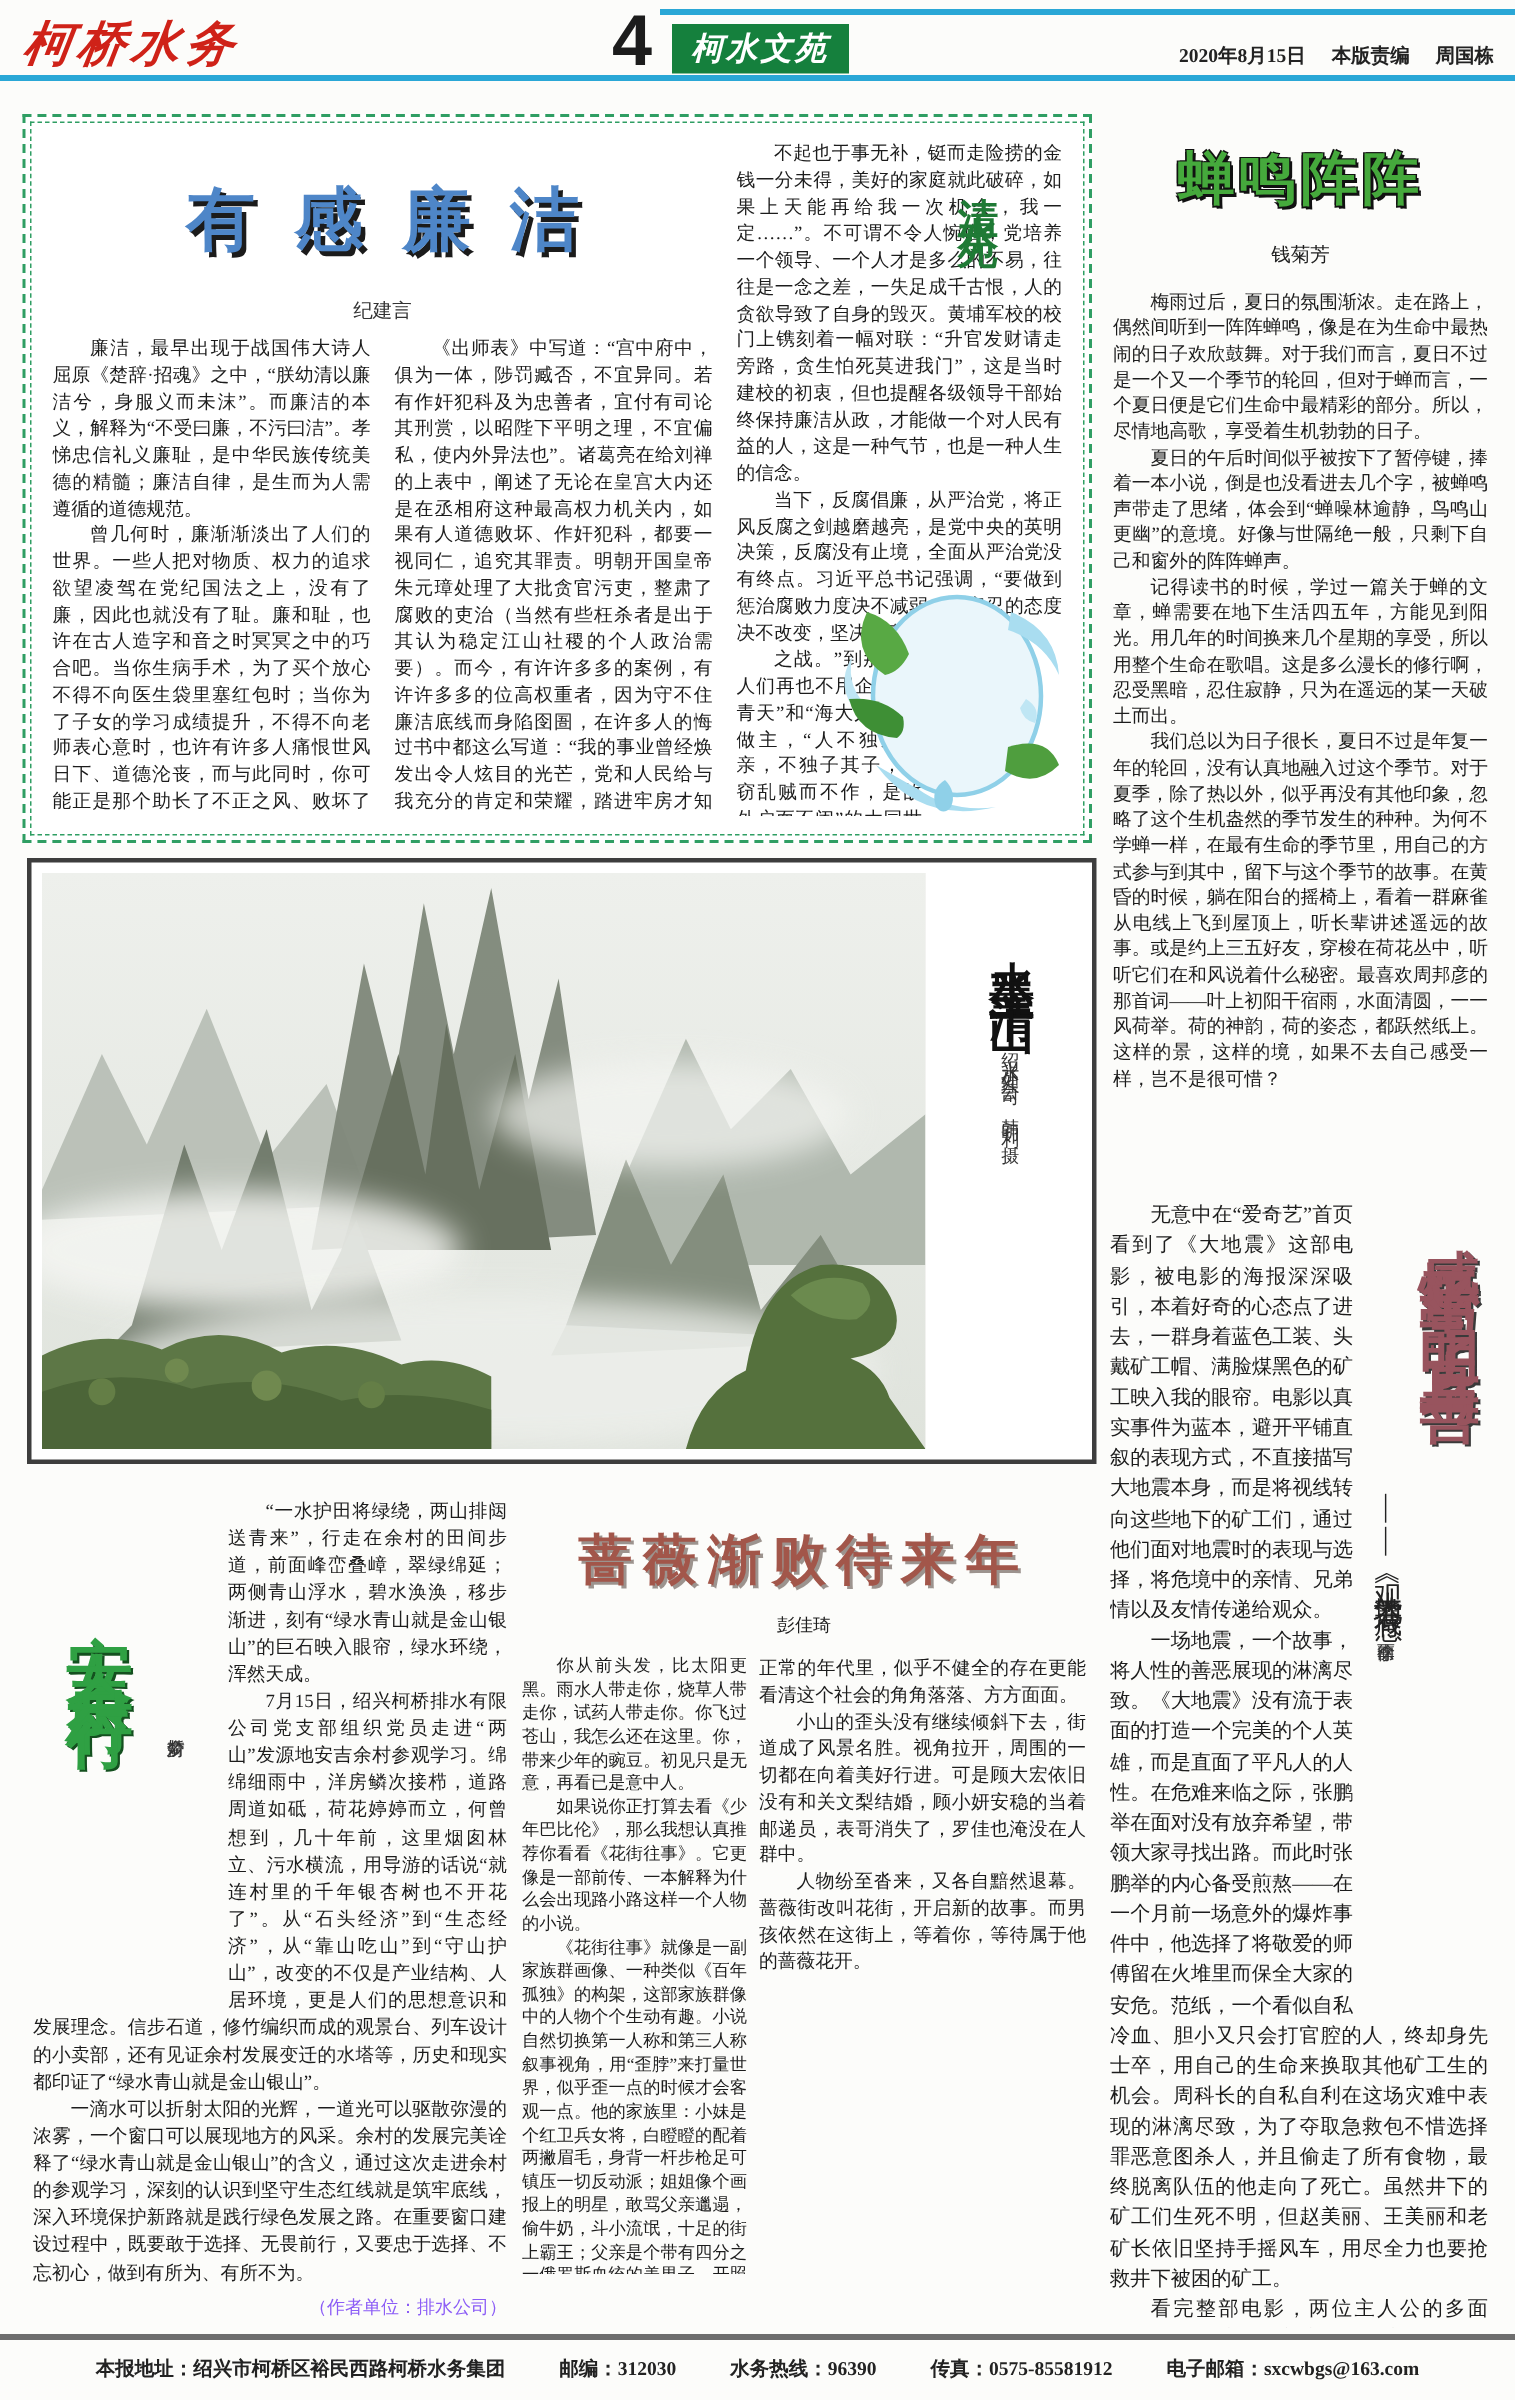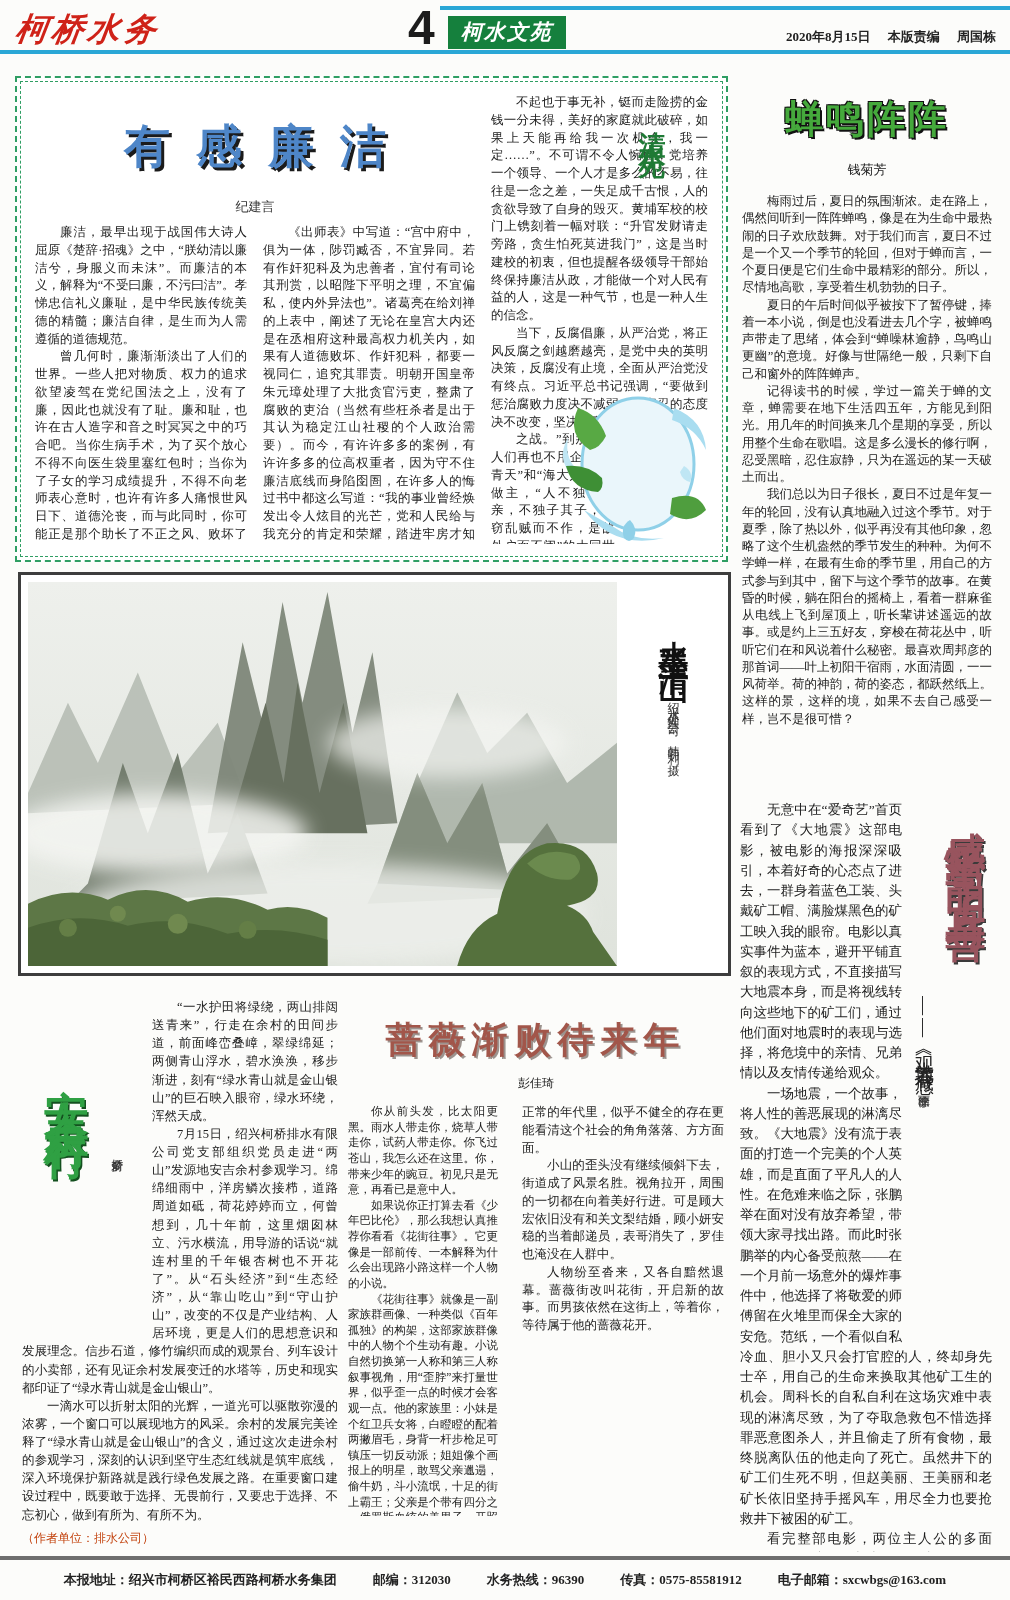--- a/index.html
+++ b/index.html
@@ -16,21 +16,21 @@
   .page-number{position:absolute;left:408px;top:0px;font-size:48px;font-weight:900;
         font-family:"Liberation Sans",sans-serif;}
   .section-box{position:absolute;left:448px;top:16px;width:118px;height:33px;background:#15803d;
         color:#fff;font-size:21px;font-weight:bold;font-style:italic;text-align:center;line-height:33px;letter-spacing:2px;}
   .date-line{position:absolute;right:14px;top:28px;font-size:13px;font-weight:bold;color:#222;}
   .date-line span{margin-left:14px;}
   .rule-main{position:absolute;left:0;top:50px;width:1010px;height:4px;background:#2aa7d6;}
 
   
   .bodytext p{margin:0;text-indent:2em;text-align:justify;}
-  .unit-line{text-align:left;font-size:12px;margin-top:6px;color:#c2410c;}
+  .unit-line{text-align:right;font-size:12px;margin-top:6px;color:#8b5cf6;}
 
   
   .lj-box{position:absolute;left:15px;top:76px;width:713px;height:486px;box-sizing:border-box;
         border:2px dashed #2f9e63;padding:3px;background:#fff;}
   .lj-box-inner{width:100%;height:100%;box-sizing:border-box;border:1px dashed #2f9e63;
         position:relative;display:flex;gap:16px;padding:12px 14px;overflow:hidden;}
   .lj-left{width:440px;display:flex;flex-direction:column;flex-shrink:0;}
   .lj-head{height:130px;text-align:center;padding-top:22px;box-sizing:border-box;}
   .lj-title{font-size:46px;font-weight:bold;letter-spacing:26px;color:#4e86c8;
         text-shadow:3px 3px 0 #1b1b1b;padding-left:26px;}
@@ -81,21 +81,21 @@
   .aj-title{writing-mode:vertical-rl;font-size:44px;font-weight:900;color:#2fa043;letter-spacing:12px;
         text-shadow:1.5px 1.5px 0 #14501f;margin-left:12px;}
   .aj-byline{writing-mode:vertical-rl;font-size:12px;margin-top:96px;margin-left:10px;color:#333;}
   .aj p{margin:0;text-indent:2em;text-align:justify;}
 
   
   .qw{position:absolute;left:348px;top:1016px;width:376px;height:540px;overflow:hidden;}
   .qw-title{text-align:center;font-size:36px;font-weight:900;color:#a2564a;letter-spacing:7px;
         text-shadow:2px 2px 0 rgba(40,20,10,.45);}
   .qw-byline{text-align:center;font-size:12px;margin:10px 0 12px 0;}
-  .qw-cols{display:flex;gap:24px;}
+  .qw-cols{display:flex;gap:8px;}
   .qw-col1{width:150px;font-size:11.5px;line-height:1.36;overflow:hidden;height:412px;}
   .qw-col2{flex:1;font-size:12.5px;line-height:1.42;overflow:hidden;height:412px;}
   .qw p{margin:0;text-indent:2em;text-align:justify;}
 
   
   .footer-rule{position:absolute;left:0;top:1556px;width:1010px;height:4px;background:#6e6e6e;}
   .footer{position:absolute;left:0;top:1570px;width:1010px;text-align:center;}
   .footer span{font-size:13px;font-weight:bold;margin:0 16px;color:#222;}
 </style>
 </head>

